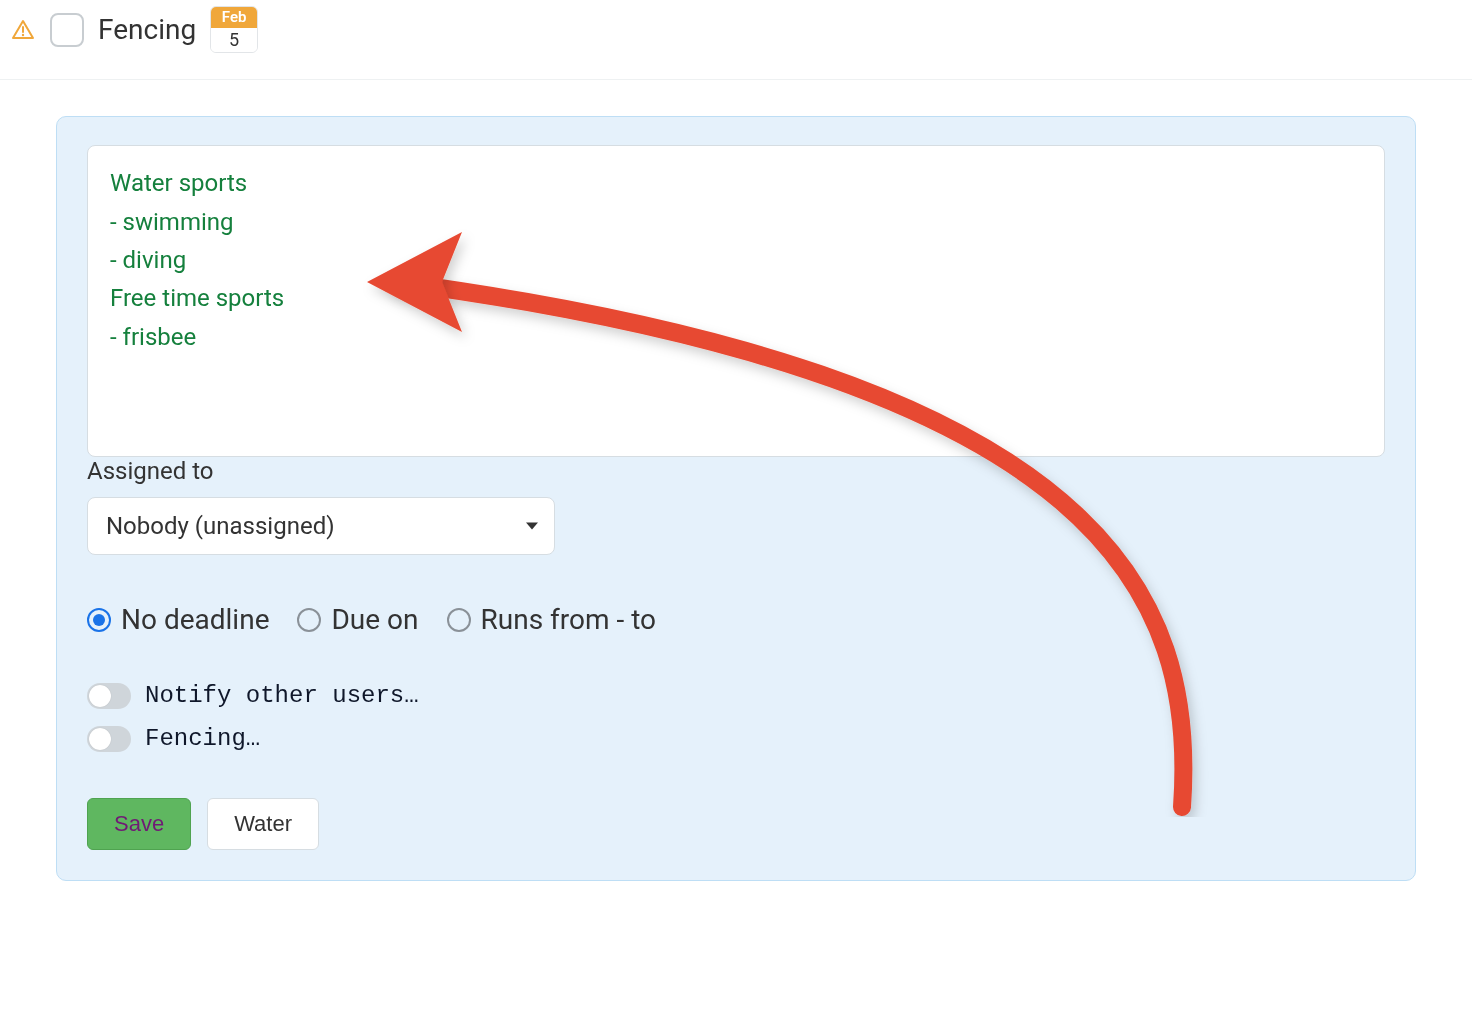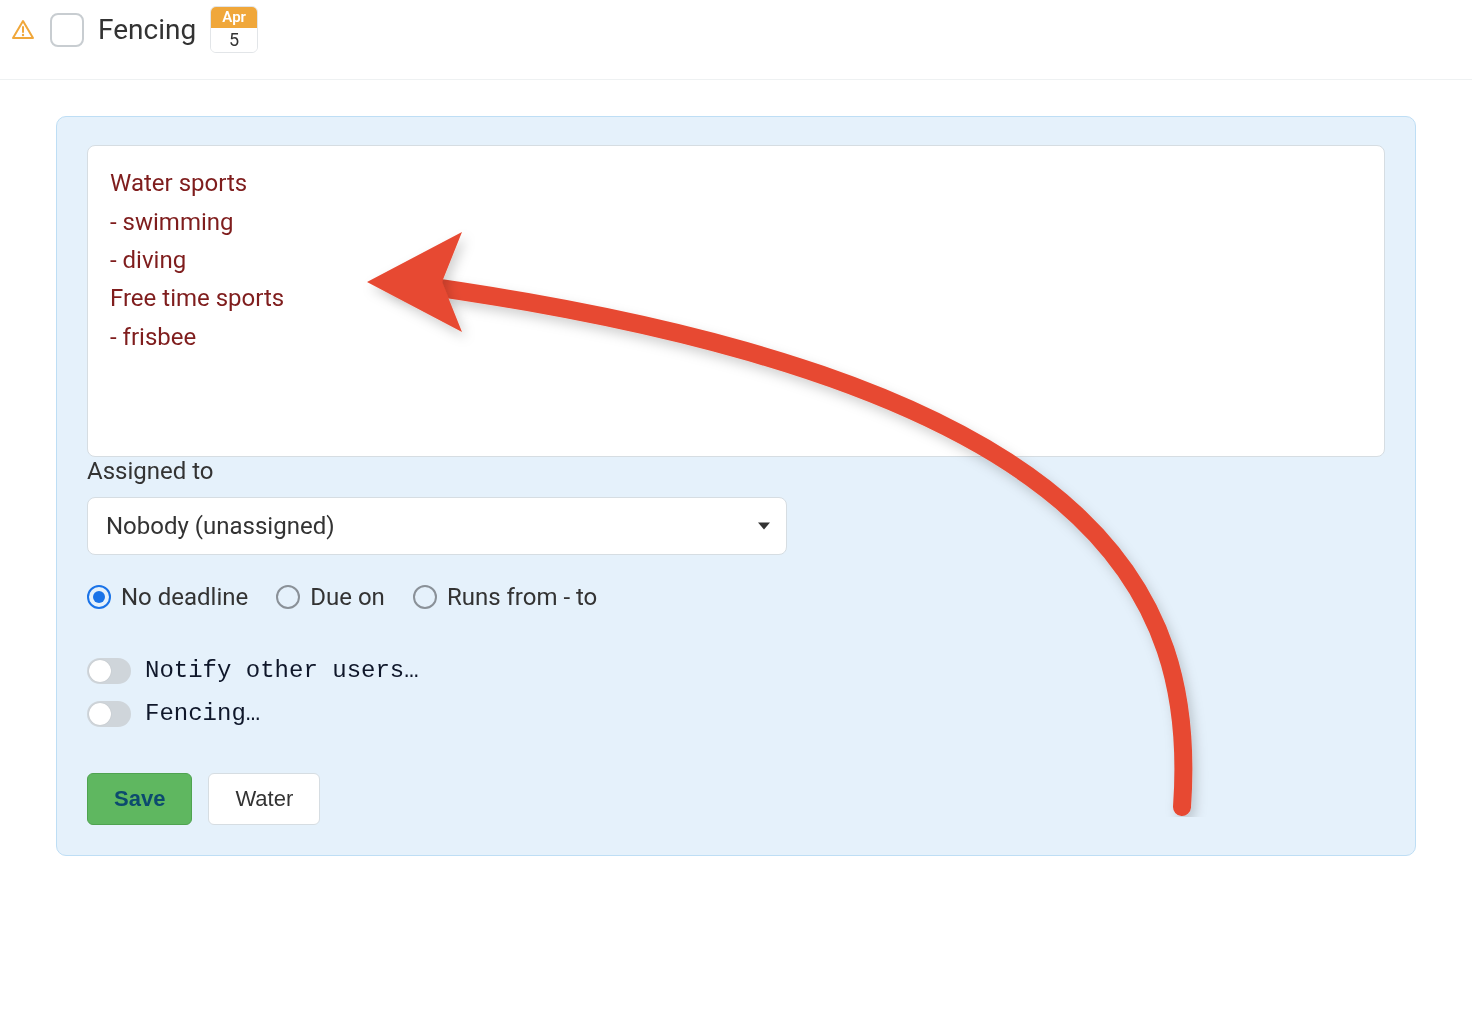--- a/index.html
+++ b/index.html
@@ -67,57 +67,57 @@
     position: relative;
   }
 
   .desc-box {
     background: #fff;
     border: 1px solid #d6dde2;
     border-radius: 8px;
     padding: 18px 26px 100px 22px;
     font-size: 24px;
     line-height: 1.6;
-    color: #7f1d1d;
+    color: #15803d;
     white-space: pre-line;
     min-height: 290px;
   }
 
   .field-row { }
   .field-label {
     font-size: 24px;
     color: #333;
     margin-bottom: 12px;
   }
   .select-wrap {
     position: relative;
-    width: 700px;
+    width: 468px;
   }
   .select {
     width: 100%;
     background: #fff;
     border: 1px solid #d6dde2;
     border-radius: 8px;
     padding: 14px 40px 14px 18px;
     font-size: 24px;
     color: #333;
   }
   .select-caret {
     position: absolute;
     right: 16px; top: 50%;
     transform: translateY(-50%);
     pointer-events: none;
   }
 
   .radio-row {
-    margin-top: 28px;
+    margin-top: 48px;
     display: flex;
     align-items: flex-start;
     gap: 28px;
-    font-size: 24px;
+    font-size: 28px;
   }
   .radio {
     width: 24px; height: 24px;
     border: 2px solid #8a9198;
     border-radius: 50%;
     display: inline-flex;
     align-items: center;
     justify-content: center;
     flex-shrink: 0;
   }
@@ -171,22 +171,22 @@
   .btn {
     font-size: 22px;
     padding: 12px 26px;
     border-radius: 6px;
     border: 1px solid transparent;
     cursor: pointer;
   }
   .btn-primary {
     background: #5fb760;
     border-color: #4fa350;
-    color: #0c4a6e;
-    font-weight: 700;
+    color: #701a75;
+    font-weight: 400;
   }
   .btn-secondary {
     background: #fff;
     border-color: #d6dde2;
     color: #333;
   }
 
   .annotation-arrow {
     position: absolute;
     top: 60px;
@@ -205,21 +205,21 @@
     <span class="warn-icon">
       <svg width="24" height="24" viewBox="0 0 24 24" fill="none">
         <path d="M12 3 L22 20 H2 Z" stroke="#f0a73a" stroke-width="2" stroke-linejoin="round" fill="none"></path>
         <line x1="12" y1="9" x2="12" y2="14" stroke="#f0a73a" stroke-width="2" stroke-linecap="round"></line>
         <circle cx="12" cy="17" r="1.2" fill="#f0a73a"></circle>
       </svg>
     </span>
     <span class="checkbox"></span>
     <span class="task-title">Fencing</span>
     <span class="date-badge">
-      <span class="month">Apr</span>
+      <span class="month">Feb</span>
       <span class="day">5</span>
     </span>
   </div>
 
   <div class="edit-card">
 
     <div class="desc-box">Water sports
 - swimming
 - diving
 Free time sports

